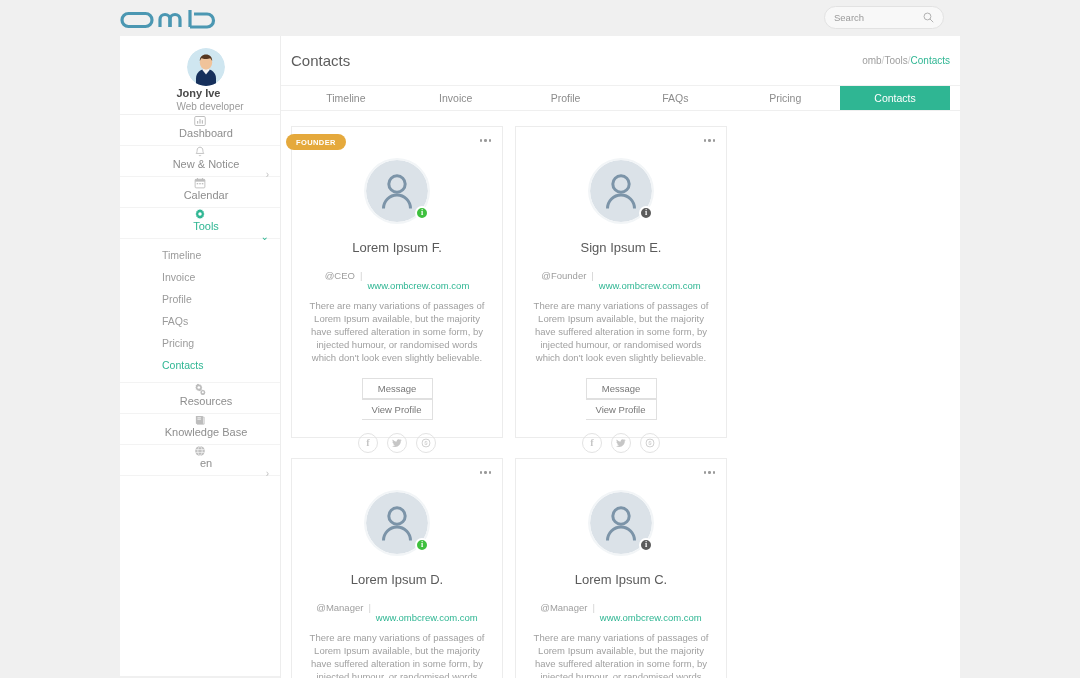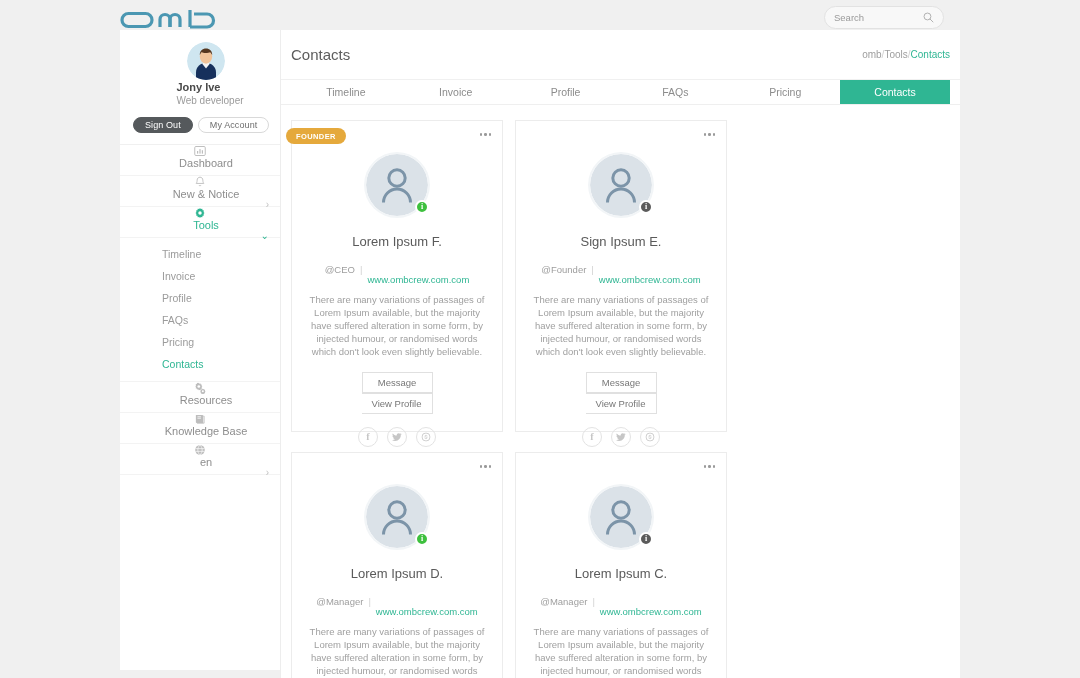--- a/index.html
+++ b/index.html
@@ -1,20 +1,20 @@
 <!DOCTYPE html>
 <html><head>
 <meta charset="utf-8">
 <style>
   *{box-sizing:border-box;margin:0;padding:0;}
   html,body{width:1080px;height:678px;overflow:hidden;}
   body{background:#f0f0f0;font-family:"Liberation Sans",sans-serif;-webkit-font-smoothing:antialiased;}
 
   
-  .topbar{height:30px;position:relative;}
+  .topbar{height:36px;position:relative;}
   .logo{position:absolute;left:120px;top:7px;height:24px;display:flex;align-items:center;}
   .logo svg{display:block;}
   .search{position:absolute;left:824px;top:6px;width:120px;height:23px;border:1px solid #e2e2e2;border-radius:12px;background:#f8f8f8;display:flex;align-items:center;padding:0 9px;}
   .search input{border:0;outline:0;background:transparent;font-family:"Liberation Sans",sans-serif;font-size:9.5px;color:#777;width:88px;}
   .search input::placeholder{color:#9a9a9a;}
   .search .s-ico{margin-left:auto;color:#a8a8a8;display:flex;}
 
   
   .layout{margin-left:120px;width:840px;display:flex;align-items:flex-start;}
   .sidebar{width:160px;background:#fff;min-height:640px;}
@@ -116,24 +116,20 @@
           <ellipse cx="19" cy="14.5" rx="6.2" ry="7.2" fill="#f0c39a"></ellipse>
           <path d="M12.8 13.2c0-4.4 2.6-6.6 6.2-6.6s6.2 2.2 6.2 6.6c0 0-1.1-2.4-2.1-2.9-1.4.9-7.1 1.3-8.3-.2-.9.8-2 3.1-2 3.1z" fill="#55361f"></path>
         </svg>
       </div>
       <div class="p-meta">
         <div class="p-name">Jony Ive</div>
         <div class="p-role">Web developer</div>
       </div>
     </div>
 
-    <div class="p-btns">
-      <div class="btn-pill btn-dark">Sign Out</div>
-      <div class="btn-pill btn-light">My Account</div>
-    </div>
 
     <nav class="nav">
 
       <div class="nav-item">
         <span class="ni-ico">
           <svg width="12" height="12" viewBox="0 0 16 16">
               <rect x="1" y="2" width="14" height="12" rx="1.5" fill="none" stroke="currentColor" stroke-width="1.3"></rect>
               <rect x="4" y="8" width="1.6" height="3.5" fill="currentColor"></rect>
               <rect x="7.2" y="5.5" width="1.6" height="6" fill="currentColor"></rect>
               <rect x="10.4" y="7" width="1.6" height="4.5" fill="currentColor"></rect>
@@ -147,20 +143,35 @@
         <span class="ni-ico">
           <svg width="12" height="12" viewBox="0 0 16 16">
               <path d="M8 1.6c-2.3 0-3.8 1.7-3.8 3.9 0 3.4-1.3 4.4-1.3 4.4h10.2s-1.3-1-1.3-4.4c0-2.2-1.5-3.9-3.8-3.9z" fill="none" stroke="currentColor" stroke-width="1.2"></path>
               <path d="M6.6 12.1a1.5 1.5 0 0 0 2.8 0" fill="none" stroke="currentColor" stroke-width="1.2"></path>
             </svg>
         </span>
         <span class="ni-label">New &amp; Notice</span>
         <span class="ni-chev">›</span>
       </div>
 
+      <div class="nav-item">
+        <span class="ni-ico">
+          <svg width="12" height="12" viewBox="0 0 16 16">
+              <rect x="1.5" y="3" width="13" height="11.5" rx="1.2" fill="none" stroke="currentColor" stroke-width="1.2"></rect>
+              <rect x="1.5" y="3" width="13" height="3.2" fill="currentColor"></rect>
+              <rect x="4" y="1.2" width="1.4" height="3" rx=".6" fill="currentColor"></rect>
+              <rect x="10.6" y="1.2" width="1.4" height="3" rx=".6" fill="currentColor"></rect>
+              <rect x="3.6" y="8" width="2" height="1.8" fill="currentColor"></rect>
+              <rect x="7" y="8" width="2" height="1.8" fill="currentColor"></rect>
+              <rect x="10.4" y="8" width="2" height="1.8" fill="currentColor"></rect>
+            </svg>
+        </span>
+        <span class="ni-label">Calendar</span>
+        <span class="ni-chev"></span>
+      </div>
 
       <div class="nav-item is-active">
         <span class="ni-ico">
           <svg width="12" height="12" viewBox="0 0 16 16">
               <path d="M8 1.2l1.1 1.6 1.9-.5.4 1.9 1.9.5-.6 1.9 1.3 1.4-1.3 1.4.6 1.9-1.9.5-.4 1.9-1.9-.5L8 14.8l-1.1-1.6-1.9.5-.4-1.9-1.9-.5.6-1.9L2 8l1.3-1.4-.6-1.9 1.9-.5.4-1.9 1.9.5z" fill="currentColor"></path>
               <circle cx="8" cy="8" r="2.3" fill="#fff"></circle>
             </svg>
         </span>
         <span class="ni-label">Tools</span>
         <span class="ni-chev">⌄</span>

